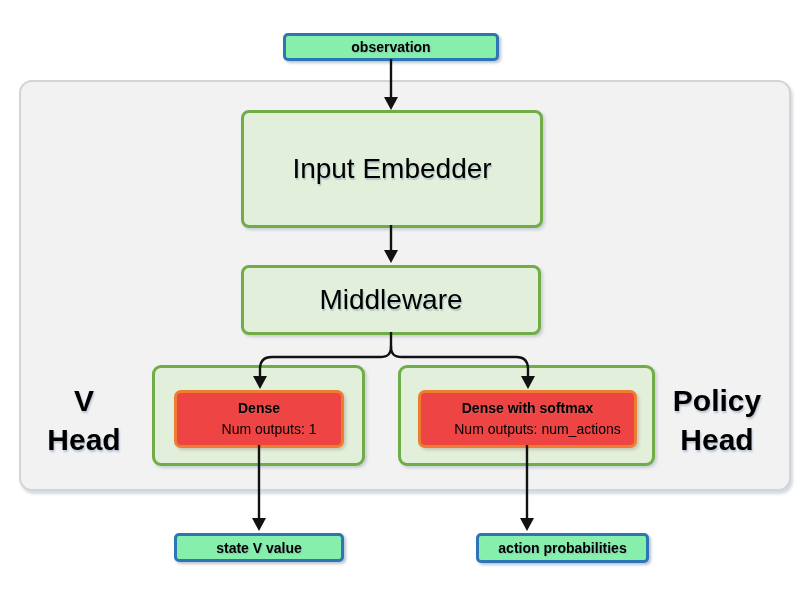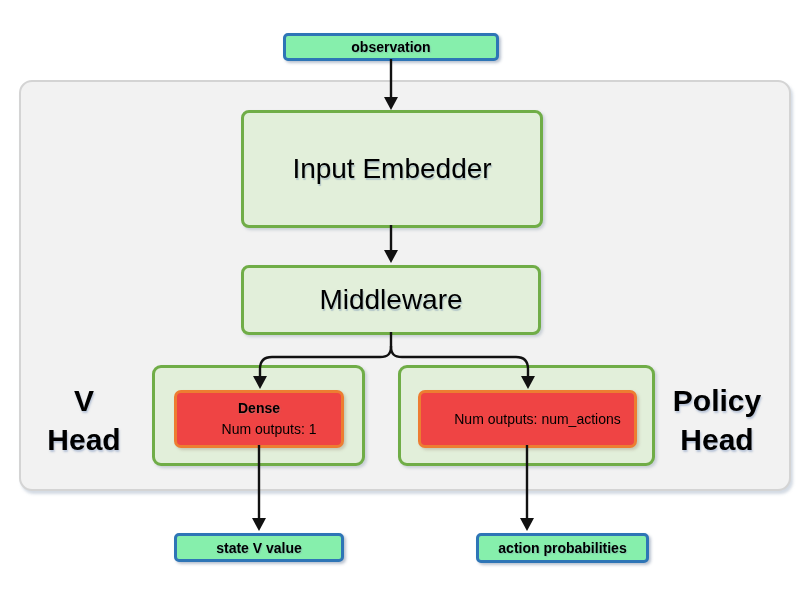--- a/index.html
+++ b/index.html
@@ -82,20 +82,21 @@
     <span class="dense-title">Dense</span>
     <span class="dense-sub">Num outputs: 1</span>
   </div>
   <div class="head-label label-v">
     <div>V</div>
     <div>Head</div>
   </div>
 
   <div class="green-box head-group-policy"></div>
   <div class="dense-box dense-policy">
+    <span class="dense-title">Dense with softmax</span>
     <span class="dense-sub">Num outputs: num_actions</span>
   </div>
   <div class="head-label label-policy">
     <div>Policy</div>
     <div>Head</div>
   </div>
 
   <div class="io-box io-state-v">
     <span>state V value</span>
   </div>

